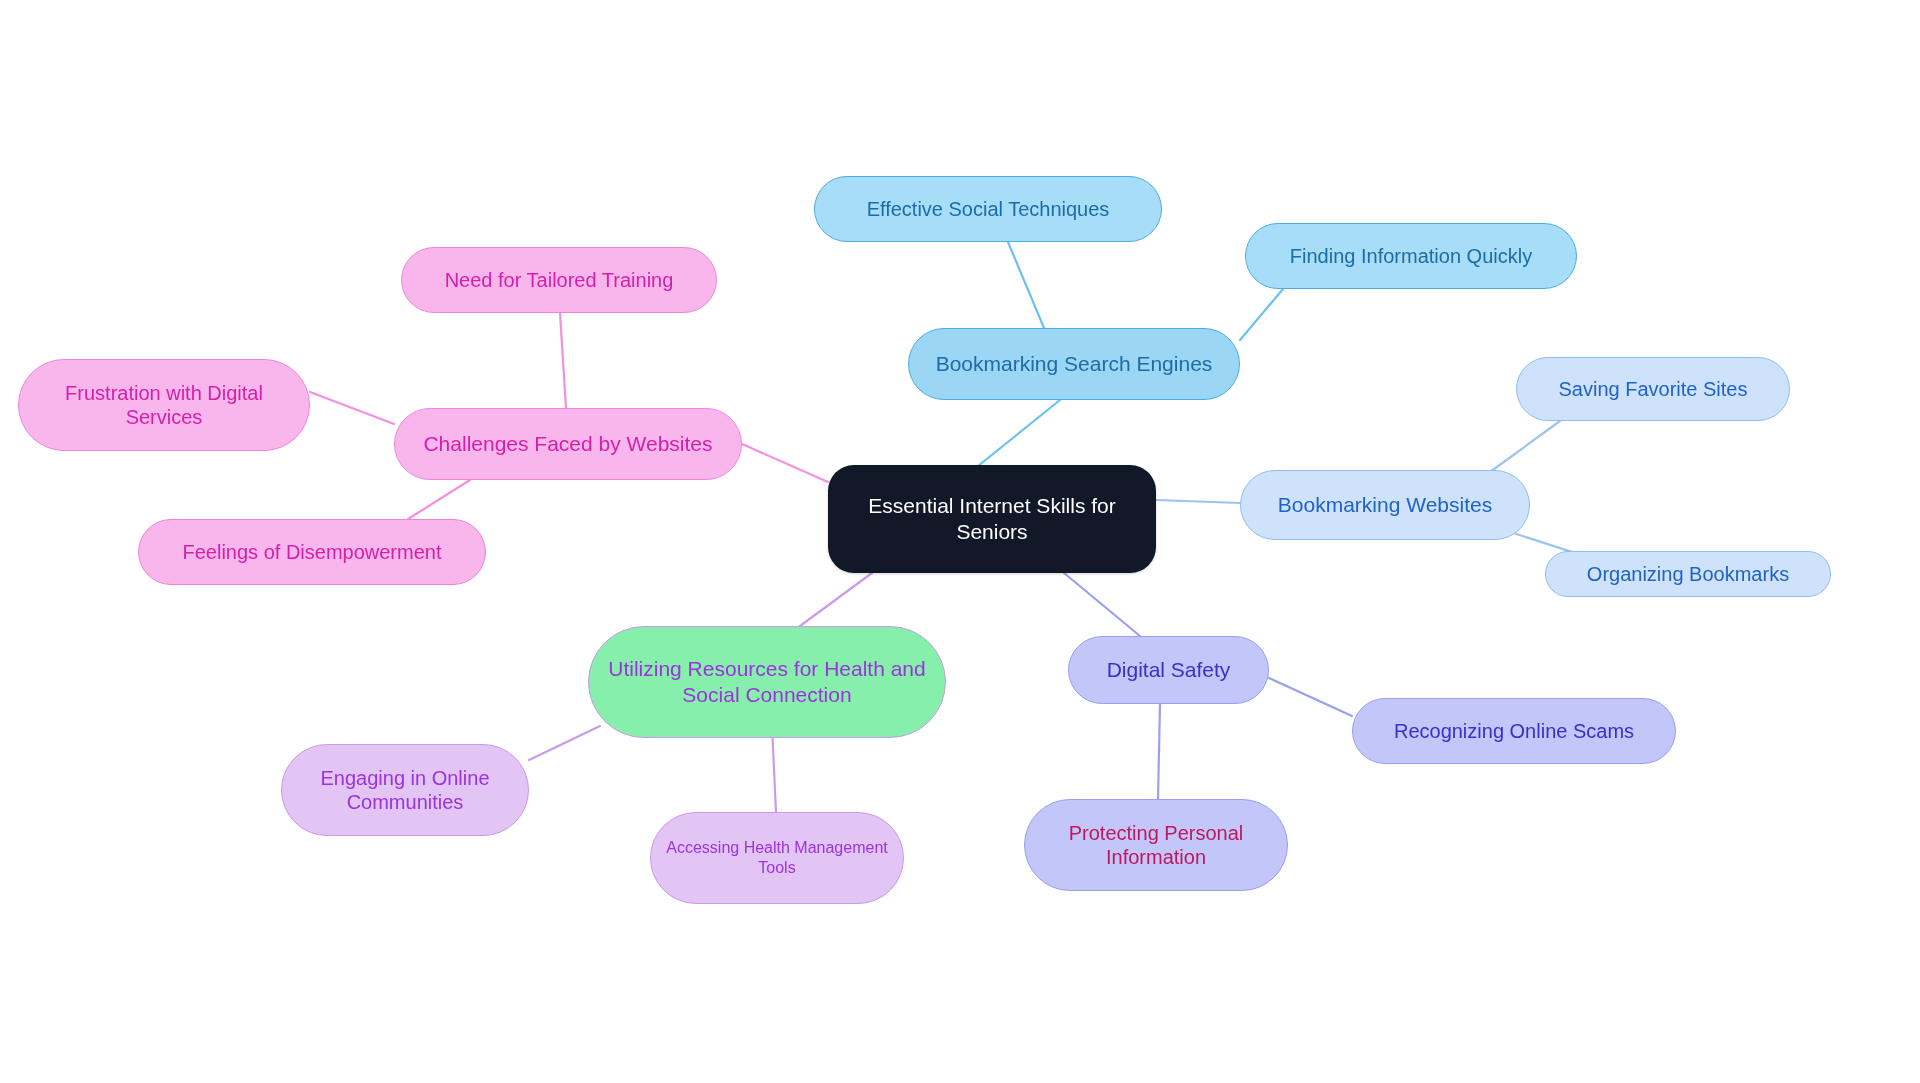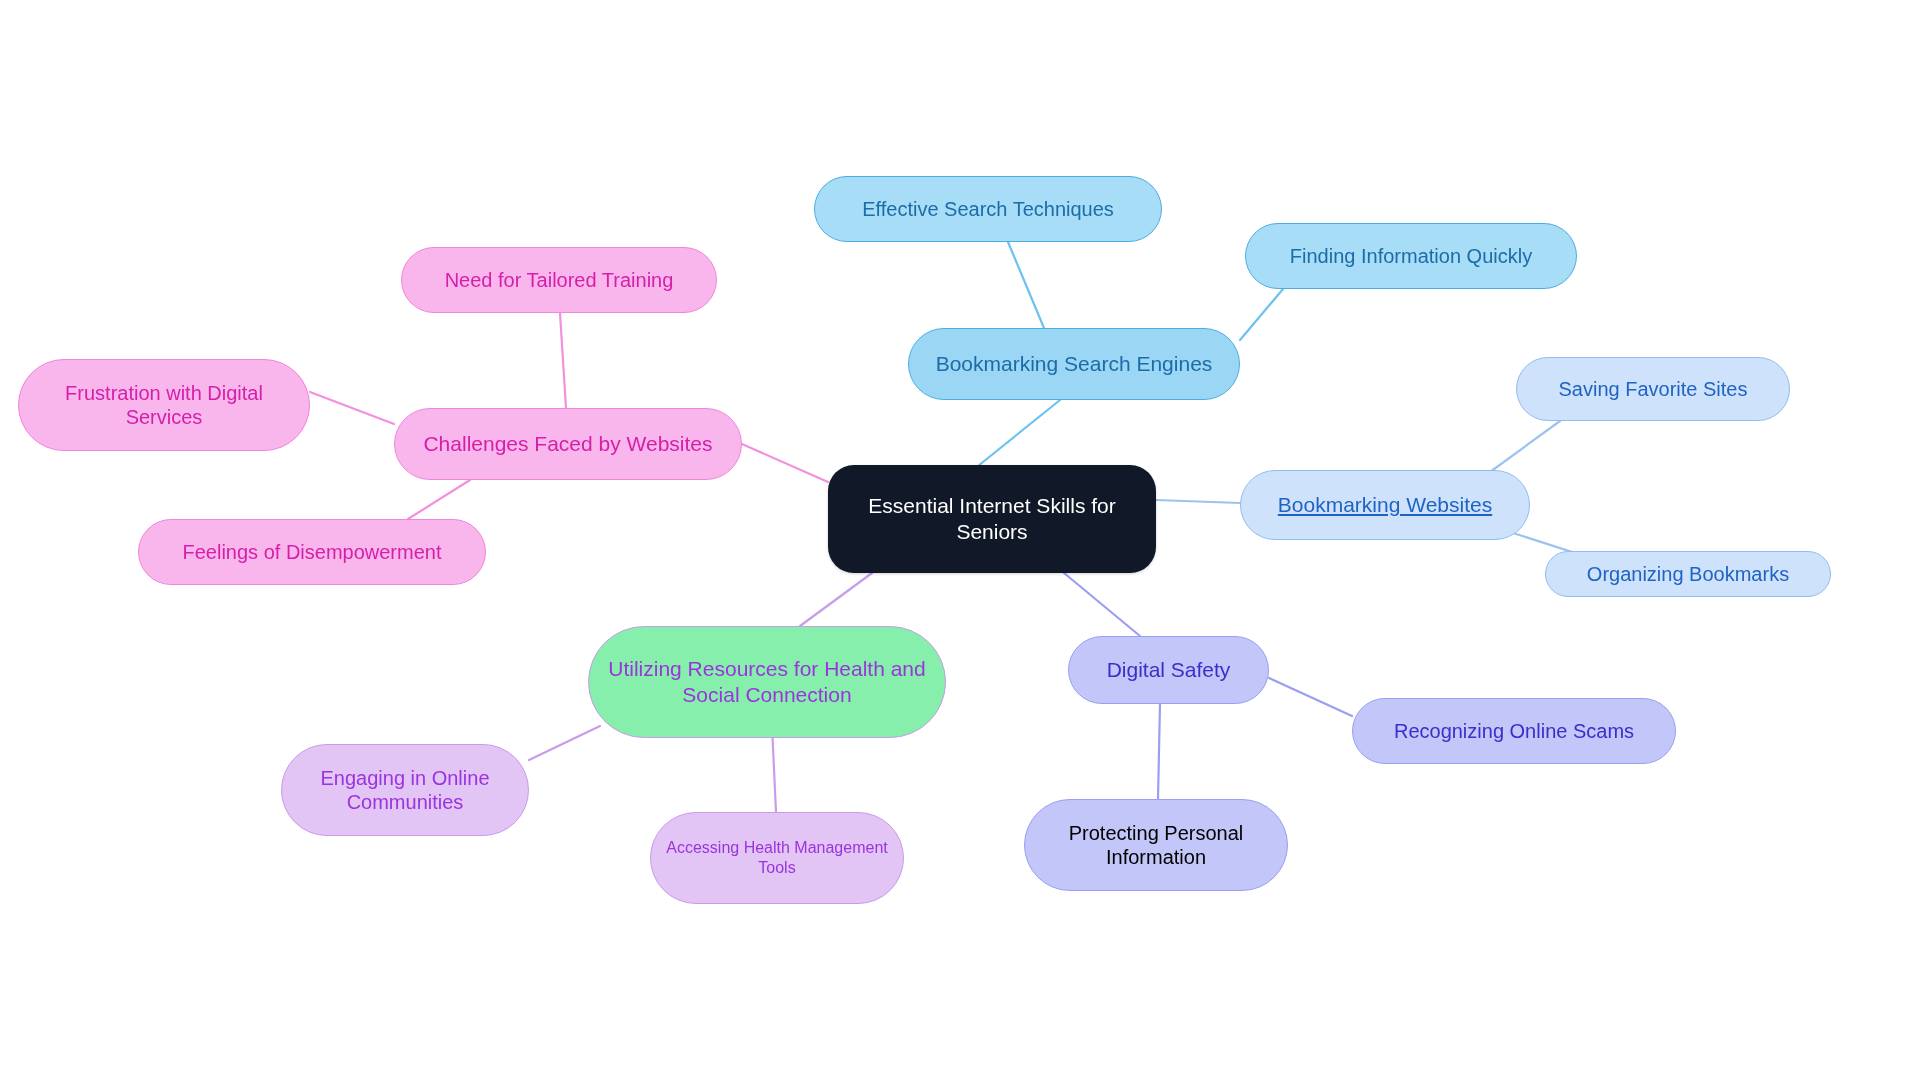--- a/index.html
+++ b/index.html
@@ -61,28 +61,28 @@
       <line x1="600" y1="726" x2="529" y2="760" stroke="#c99bea" stroke-width="2.2" stroke-linecap="round"></line>
       <line x1="772" y1="726" x2="776" y2="812" stroke="#c99bea" stroke-width="2.2" stroke-linecap="round"></line>
       <line x1="828" y1="482" x2="742" y2="444" stroke="#f48fdc" stroke-width="2.2" stroke-linecap="round"></line>
       <line x1="566" y1="408" x2="560" y2="313" stroke="#f48fdc" stroke-width="2.2" stroke-linecap="round"></line>
       <line x1="394" y1="424" x2="310" y2="392" stroke="#f48fdc" stroke-width="2.2" stroke-linecap="round"></line>
       <line x1="470" y1="480" x2="408" y2="519" stroke="#f48fdc" stroke-width="2.2" stroke-linecap="round"></line>
     </svg>
   <div id="nodes">
       <div class="node root" style="left: 828px; top: 465px; width: 328px; height: 108px; background: rgb(17, 24, 39); border-color: rgb(17, 24, 39); color: rgb(255, 255, 255); font-size: 21px;"><span>Essential Internet Skills for Seniors</span></div>
       <div class="node" style="left: 908px; top: 328px; width: 332px; height: 72px; background: rgb(155, 214, 245); border-color: rgb(74, 174, 224); color: rgb(28, 108, 168); font-size: 21px;"><span>Bookmarking Search Engines</span></div>
-      <div class="node" style="left: 814px; top: 176px; width: 348px; height: 66px; background: rgb(168, 221, 247); border-color: rgb(74, 174, 224); color: rgb(28, 108, 168); font-size: 20px;"><span>Effective Search Techniques</span></div>
+      <div class="node" style="left: 814px; top: 176px; width: 348px; height: 66px; background: rgb(168, 221, 247); border-color: rgb(74, 174, 224); color: rgb(28, 108, 168); font-size: 20px;"><span>Effective Social Techniques</span></div>
       <div class="node" style="left: 1245px; top: 223px; width: 332px; height: 66px; background: rgb(168, 221, 247); border-color: rgb(74, 174, 224); color: rgb(28, 108, 168); font-size: 20px; align-items: center;"><span>Finding Information Quickly</span></div>
-      <div class="node" style="left: 1240px; top: 470px; width: 290px; height: 70px; background: rgb(207, 226, 251); border-color: rgb(143, 189, 240); color: rgb(31, 99, 196); font-size: 21px; text-decoration: underline;"><span>Bookmarking Websites</span></div>
+      <div class="node" style="left: 1240px; top: 470px; width: 290px; height: 70px; background: rgb(207, 226, 251); border-color: rgb(143, 189, 240); color: rgb(31, 99, 196); font-size: 21px;"><span>Bookmarking Websites</span></div>
       <div class="node" style="left: 1516px; top: 357px; width: 274px; height: 64px; background: rgb(207, 226, 251); border-color: rgb(143, 189, 240); color: rgb(31, 99, 196); font-size: 20px;"><span>Saving Favorite Sites</span></div>
       <div class="node" style="left: 1545px; top: 551px; width: 286px; height: 46px; background: rgb(207, 226, 251); border-color: rgb(143, 189, 240); color: rgb(31, 99, 196); font-size: 20px; text-align: right;"><span>Organizing Bookmarks</span></div>
       <div class="node" style="left: 1068px; top: 636px; width: 201px; height: 68px; background: rgb(194, 198, 249); border-color: rgb(154, 160, 239); color: rgb(55, 48, 201); font-size: 21px;"><span>Digital Safety</span></div>
       <div class="node" style="left: 1352px; top: 698px; width: 324px; height: 66px; background: rgb(194, 198, 249); border-color: rgb(154, 160, 239); color: rgb(55, 48, 201); font-size: 20px;"><span>Recognizing Online Scams</span></div>
-      <div class="node" style="left: 1024px; top: 799px; width: 264px; height: 92px; background: rgb(194, 198, 249); border-color: rgb(154, 160, 239); color: #000000; font-size: 20px;"><span>Protecting Personal Information</span></div>
+      <div class="node" style="left: 1024px; top: 799px; width: 264px; height: 92px; background: rgb(194, 198, 249); border-color: rgb(154, 160, 239); color: #be185d; font-size: 20px;"><span>Protecting Personal Information</span></div>
       <div class="node" style="left: 588px; top: 626px; width: 358px; height: 112px; background: #86efac; border-color: rgb(201, 155, 234); color: rgb(155, 52, 221); font-size: 21px;"><span>Utilizing Resources for Health and Social Connection</span></div>
       <div class="node" style="left: 281px; top: 744px; width: 248px; height: 92px; background: rgb(226, 196, 245); border-color: rgb(201, 155, 234); color: rgb(155, 52, 221); font-size: 20px;"><span>Engaging in Online Communities</span></div>
       <div class="node" style="left: 650px; top: 812px; width: 254px; height: 92px; background: rgb(226, 196, 245); border-color: rgb(201, 155, 234); color: rgb(155, 52, 221); font-size: 16px;"><span>Accessing Health Management Tools</span></div>
       <div class="node" style="left: 394px; top: 408px; width: 348px; height: 72px; background: rgb(249, 182, 236); border-color: rgb(239, 134, 216); color: rgb(214, 31, 168); font-size: 21px;"><span>Challenges Faced by Websites</span></div>
       <div class="node" style="left: 401px; top: 247px; width: 316px; height: 66px; background: rgb(249, 182, 236); border-color: rgb(239, 134, 216); color: rgb(214, 31, 168); font-size: 20px;"><span>Need for Tailored Training</span></div>
       <div class="node" style="left: 18px; top: 331px; width: 292px; height: 92px; background: rgb(249, 182, 236); border-color: rgb(239, 134, 216); color: rgb(214, 31, 168); font-size: 20px; margin-top: 28px;"><span>Frustration with Digital Services</span></div>
       <div class="node" style="left: 138px; top: 519px; width: 348px; height: 66px; background: rgb(249, 182, 236); border-color: rgb(239, 134, 216); color: rgb(214, 31, 168); font-size: 20px;"><span>Feelings of Disempowerment</span></div>
     </div>
 </div>
 

